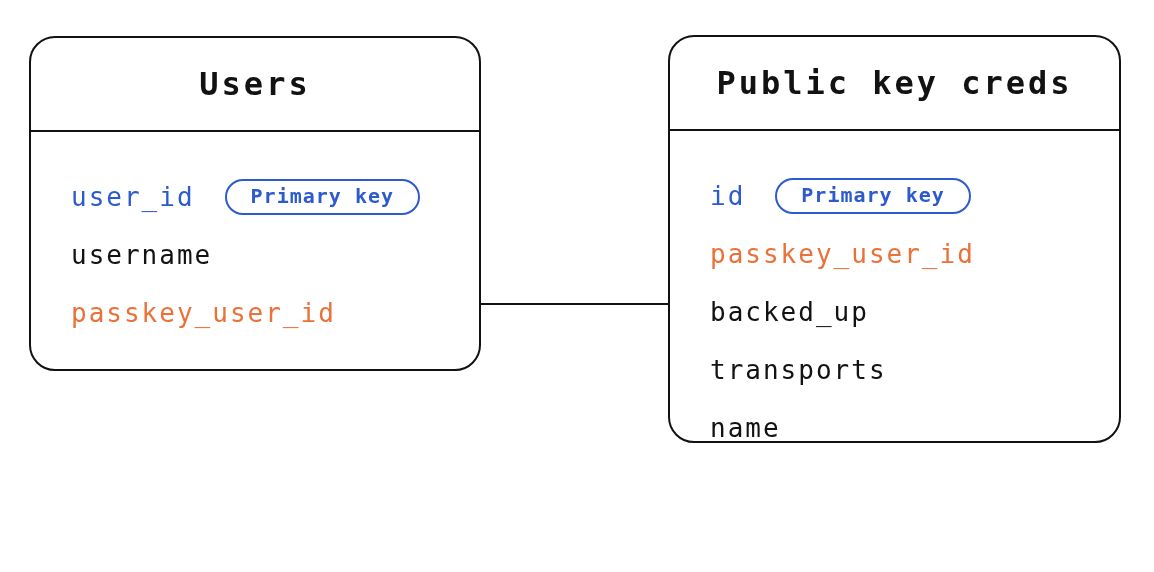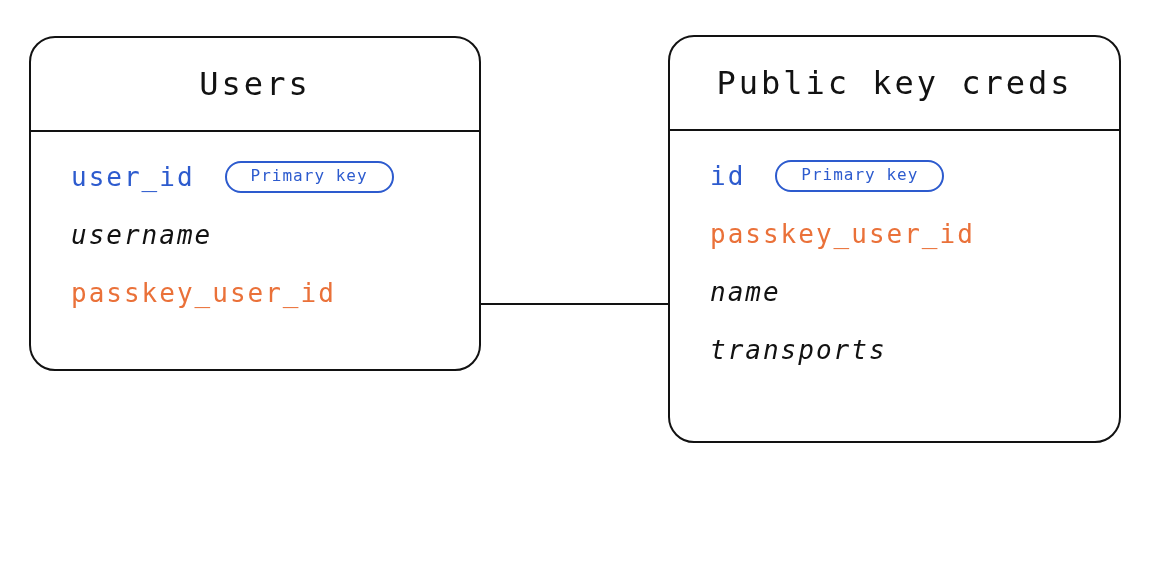--- a/index.html
+++ b/index.html
@@ -32,46 +32,47 @@
   .table-header {
     height: 94px;
     flex: 0 0 auto;
     display: flex;
     align-items: center;
     justify-content: center;
     border-bottom: 2px solid var(--border);
   }
   .table-title {
     font-size: 32px;
-    font-weight: normal;
+    font-weight: bold;
     letter-spacing: 3px;
     color: var(--field-default);
     white-space: nowrap;
   }
   .table-fields {
     padding: 16px 0 0 40px;
+    margin-top: 20px;
   }
   .field-row {
     height: 58px;
     display: flex;
     align-items: center;
     white-space: nowrap;
   }
   .field-label {
     font-size: 26px;
     letter-spacing: 2px;
   }
-  .f-default { color: var(--field-default); font-style: italic; }
+  .f-default { color: var(--field-default); }
   .f-primary { color: var(--field-primary); }
   .f-foreign { color: var(--field-foreign); }
 
   .pk-badge {
     margin-left: 30px;
-    font-size: 16px;
-    font-weight: normal;
+    font-size: 20px;
+    font-weight: bold;
     letter-spacing: 1px;
     color: var(--field-primary);
     border: 2px solid var(--field-primary);
     border-radius: 999px;
     padding: 3px 24px 5px 24px;
     line-height: 1.2;
   }
 
   .relationship-line {
     position: absolute;
@@ -113,21 +114,24 @@
     </div>
     <div class="table-fields">
       <div class="field-row">
         <span class="field-label f-primary">id</span>
         <span class="pk-badge">Primary key</span>
       </div>
       <div class="field-row">
         <span class="field-label f-foreign">passkey_user_id</span>
       </div>
       <div class="field-row">
-        <span class="field-label f-default">name</span>
+        <span class="field-label f-default">backed_up</span>
       </div>
       <div class="field-row">
         <span class="field-label f-default">transports</span>
+      </div>
+      <div class="field-row">
+        <span class="field-label f-default">name</span>
       </div>
     </div>
   </div>
 
 </div>
 
 </body></html>

